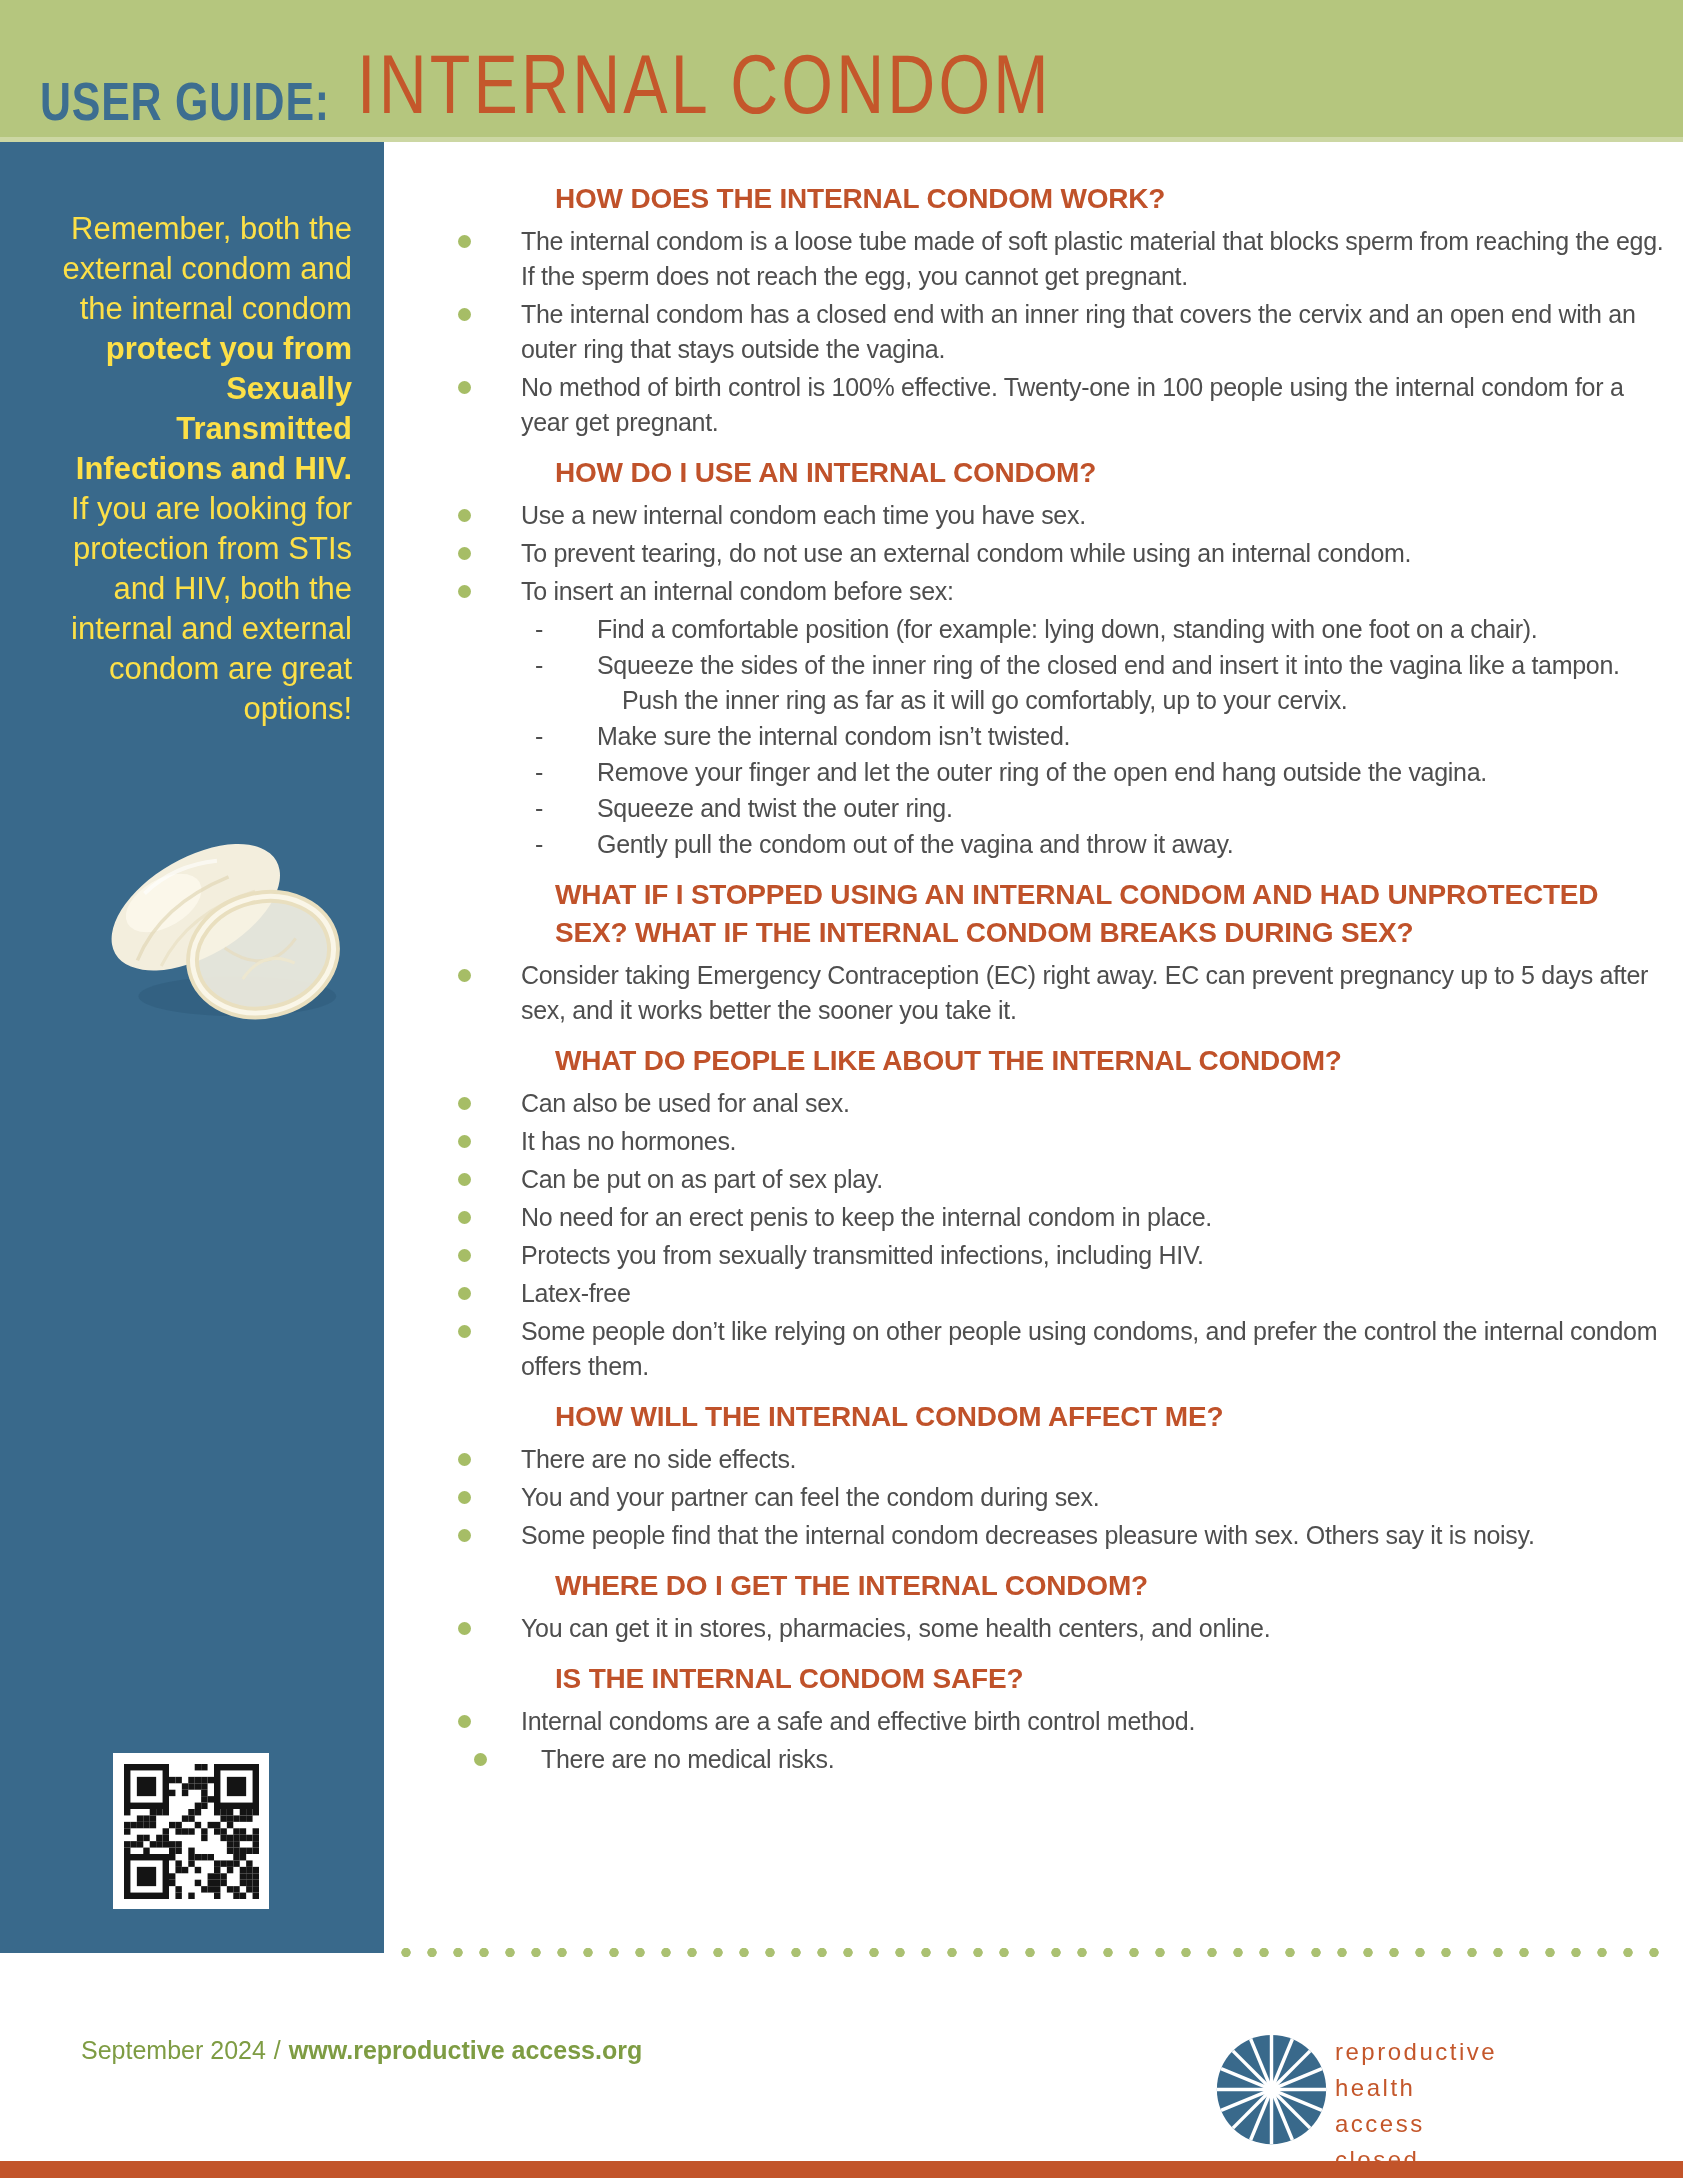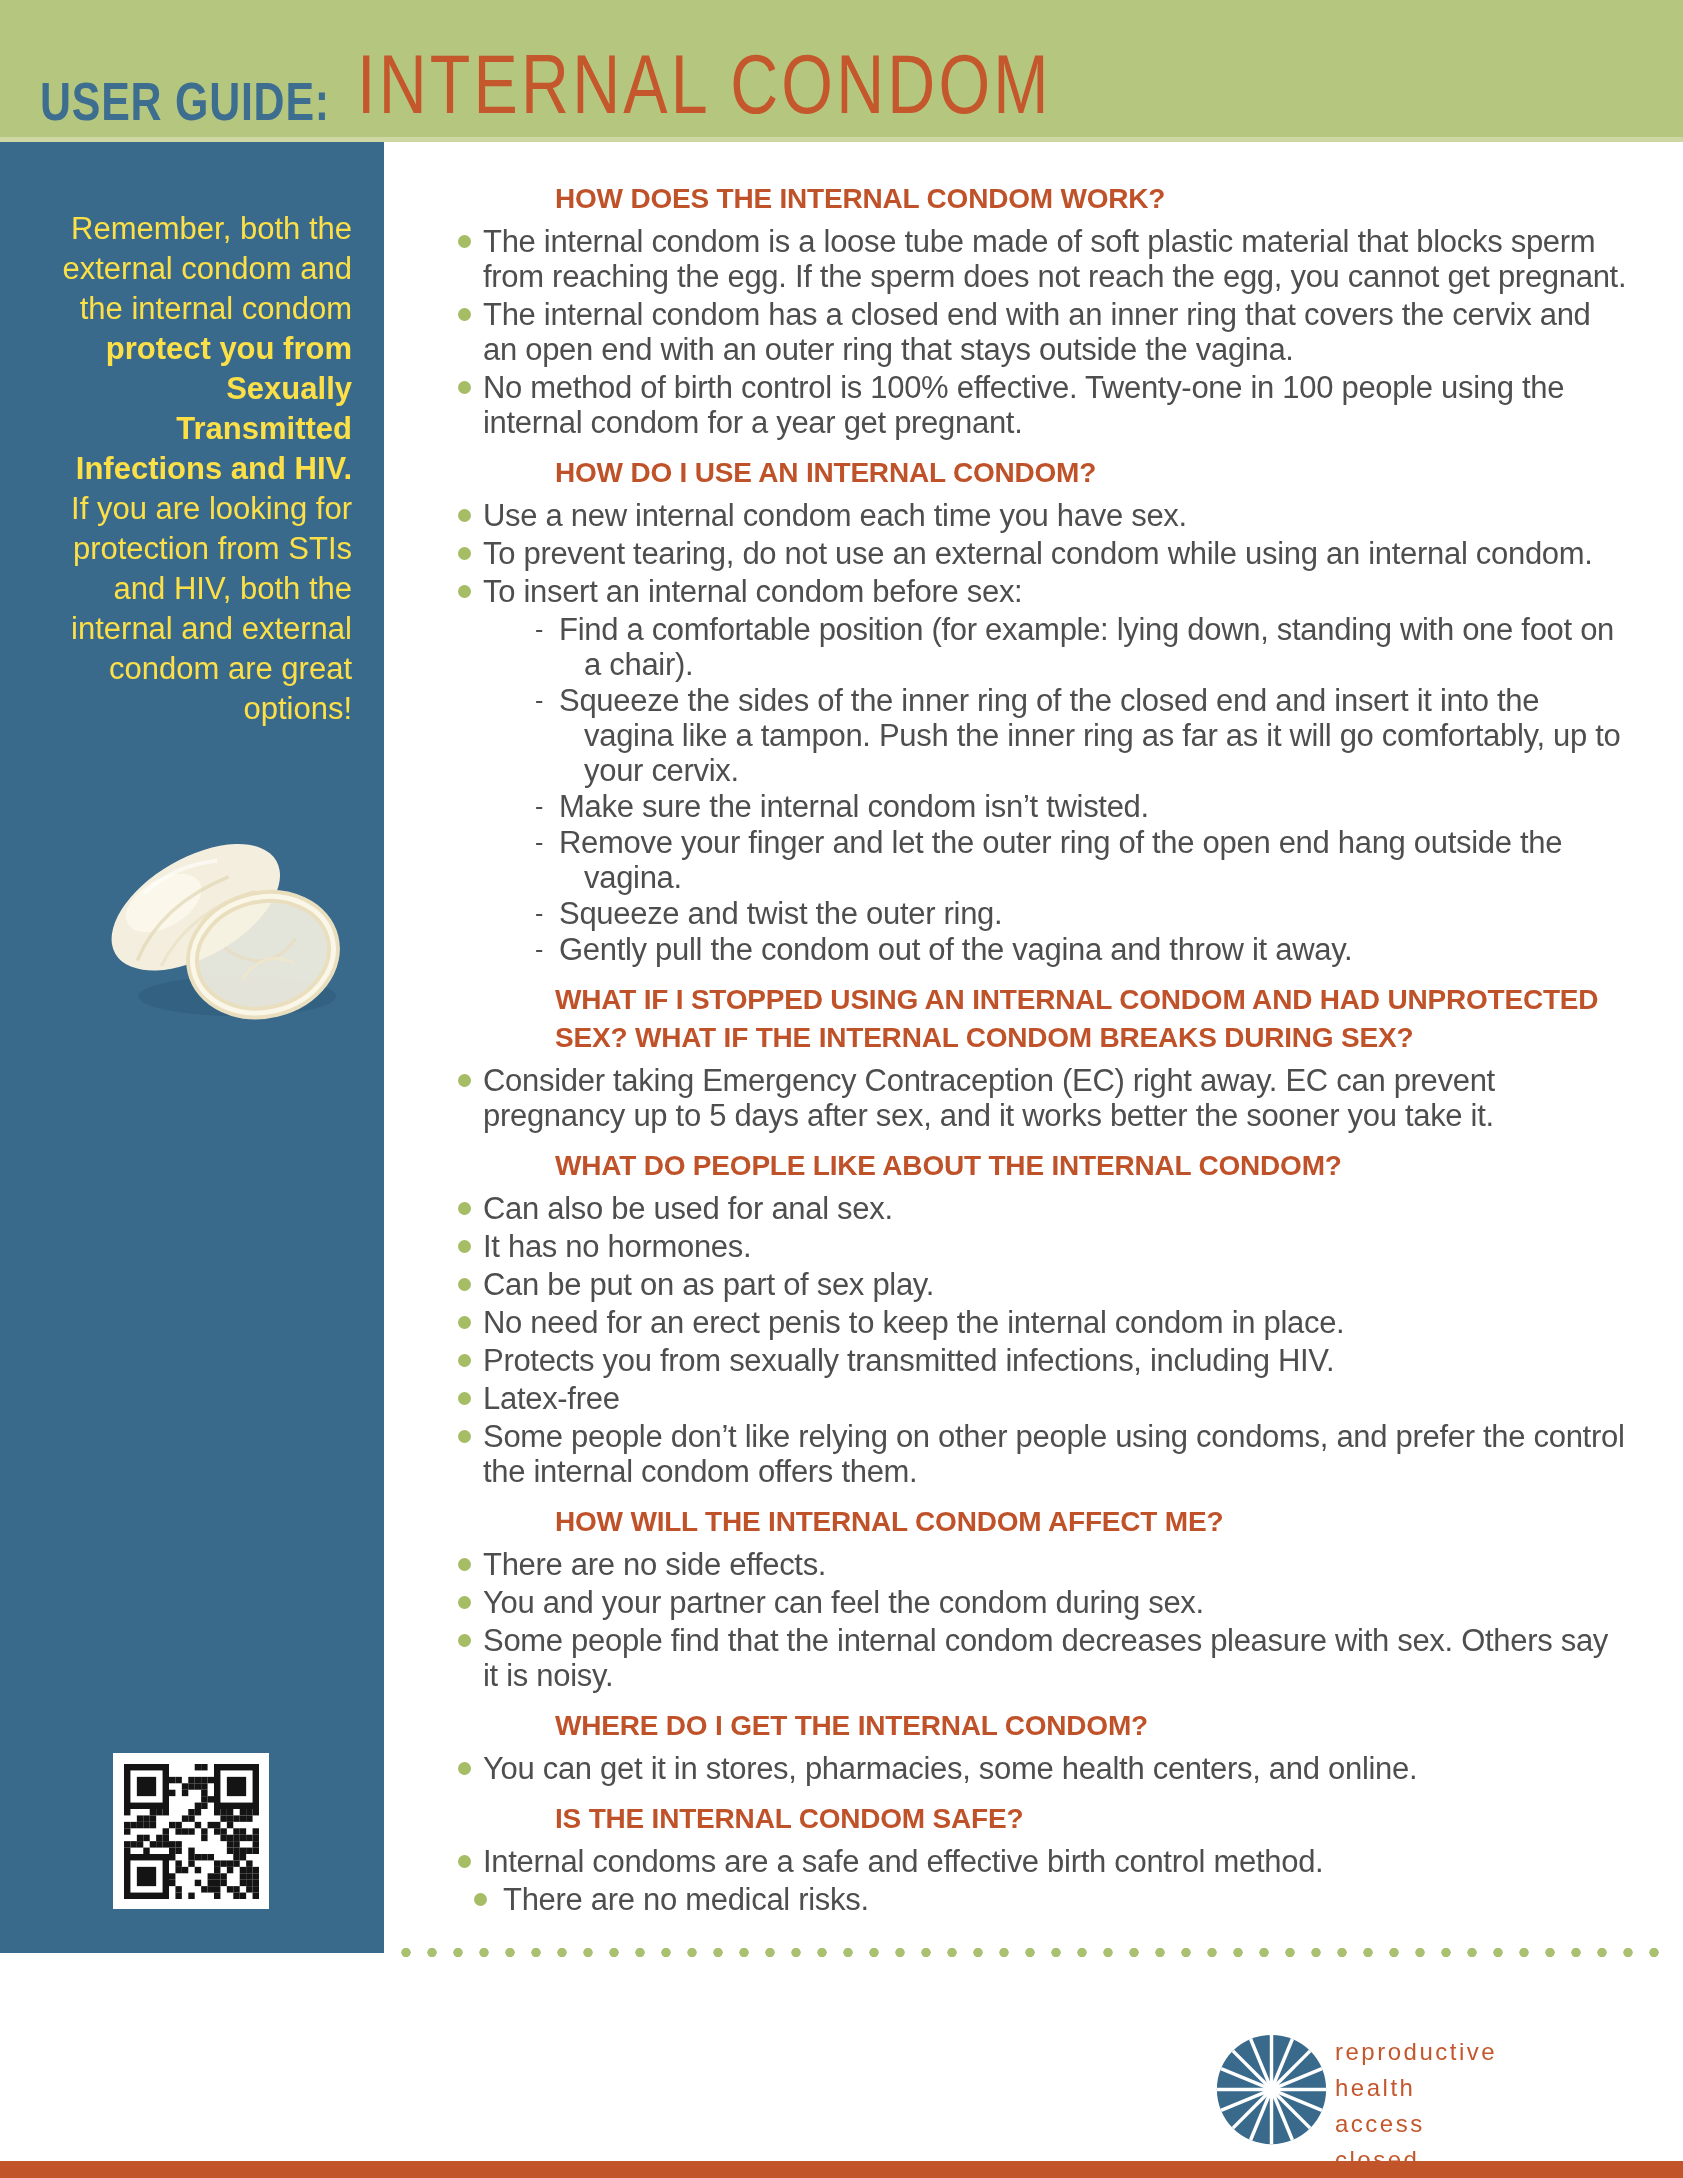--- a/index.html
+++ b/index.html
@@ -63,21 +63,21 @@
   }
   .main section:first-child h2{margin-top:0;}
   .brow{position:relative;padding-left:91px;margin-bottom:3px;}
   .brow.indent{padding-left:111px;}
   .brow .dot{
     position:absolute;left:66px;top:11px;width:13px;height:13px;border-radius:50%;
     background:var(--bullet-dot);
   }
   .brow.indent .dot{left:82px;}
   .brow p,.srow p{
-    font-size:31px;line-height:35px;letter-spacing:-0.3px;max-width:1148px;
+    font-size:25px;line-height:35px;letter-spacing:-0.3px;max-width:1148px;margin-left:38px;
   }
   .srow{position:relative;padding-left:192px;margin-bottom:1px;}
   .srow p{text-indent:-25px;max-width:1052px;}
   .srow .dash{position:absolute;left:143px;top:0;font-size:25px;line-height:35px;}
   
   .dots-separator{
     position:absolute;left:393px;top:1946px;width:1282px;height:13px;
     background-image:radial-gradient(circle,var(--dot-line) 4.4px,rgba(0,0,0,0) 5px);
     background-size:26px 13px;background-repeat:repeat-x;background-position:0 center;
   }
@@ -418,20 +418,23 @@
         </div>
         <div class="brow indent">
           <span class="dot"></span>
           <p>There are no medical risks.</p>
         </div>
       </section>
     </main>
 
   <div class="dots-separator"></div>
 
+  <div class="footer-line">
+    <span>September 2024</span><span class="sep">/</span><span class="url">www.reproductive access.org</span>
+  </div>
 
   <div class="logo">
     <svg class="logo-mark" id="sunburst" viewBox="-60 -60 120 120">
       <circle r="57" fill="#39698b"></circle>
       <g id="spokes" stroke="#ffffff" stroke-width="3.6">
           <line x1="0" y1="-57" x2="0" y2="57" transform="rotate(0)"></line>
           <line x1="0" y1="-57" x2="0" y2="57" transform="rotate(22.5)"></line>
           <line x1="0" y1="-57" x2="0" y2="57" transform="rotate(45)"></line>
           <line x1="0" y1="-57" x2="0" y2="57" transform="rotate(67.5)"></line>
           <line x1="0" y1="-57" x2="0" y2="57" transform="rotate(90)"></line>

